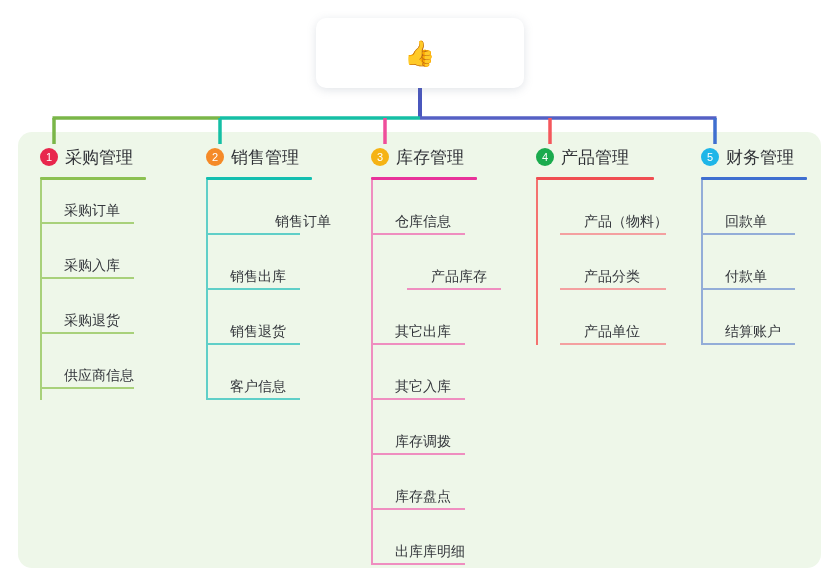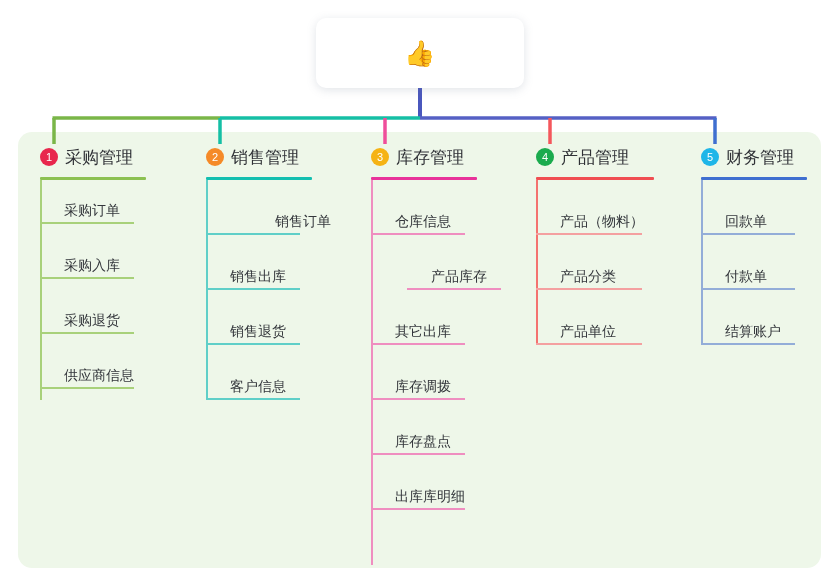--- a/index.html
+++ b/index.html
@@ -231,40 +231,44 @@
           </div>
           <div class="leaf" style="height: 55px; margin-left: 36px;">
             <span class="leaf-label">产品库存</span>
             <div class="leaf-rule" style="background: rgb(239, 142, 192); width: 94px;"></div>
           </div>
           <div class="leaf" style="height: 55px;">
             <span class="leaf-label">其它出库</span>
             <div class="leaf-rule" style="background: rgb(239, 142, 192); width: 94px;"></div>
           </div>
           <div class="leaf" style="height: 55px;">
+            <span class="leaf-label">其它入库</span>
+            <div class="leaf-rule" style="background: rgb(239, 142, 192); width: 94px;"></div>
+          </div>
+          <div class="leaf" style="height: 55px;">
             <span class="leaf-label">库存调拨</span>
             <div class="leaf-rule" style="background: rgb(239, 142, 192); width: 94px;"></div>
           </div>
           <div class="leaf" style="height: 55px;">
             <span class="leaf-label">库存盘点</span>
             <div class="leaf-rule" style="background: rgb(239, 142, 192); width: 94px;"></div>
           </div>
           <div class="leaf" style="height: 55px;">
             <span class="leaf-label">出库库明细</span>
             <div class="leaf-rule" style="background: rgb(239, 142, 192); width: 94px;"></div>
           </div>
         </div>
       </div>
       <div class="column" style="left: 536px; width: 118px;">
         <div class="col-head">
           <span class="badge" style="background: rgb(27, 171, 78);">4</span>
           <span class="col-title">产品管理</span>
         </div>
         <div class="head-rule" style="background: rgb(240, 78, 82); width: 118px;"></div>
-        <div class="leaf-list" style="height: 165px;">
+        <div class="leaf-list" style="height: 165px; padding-left: 24px;">
           <div class="leaf-spine" style="background: rgb(244, 114, 111); height: 165px;"></div>
           <div class="leaf" style="height: 55px;">
             <span class="leaf-label">产品（物料）</span>
             <div class="leaf-rule" style="background: rgb(244, 160, 160); width: 106px;"></div>
           </div>
           <div class="leaf" style="height: 55px;">
             <span class="leaf-label">产品分类</span>
             <div class="leaf-rule" style="background: rgb(244, 160, 160); width: 106px;"></div>
           </div>
           <div class="leaf" style="height: 55px;">

